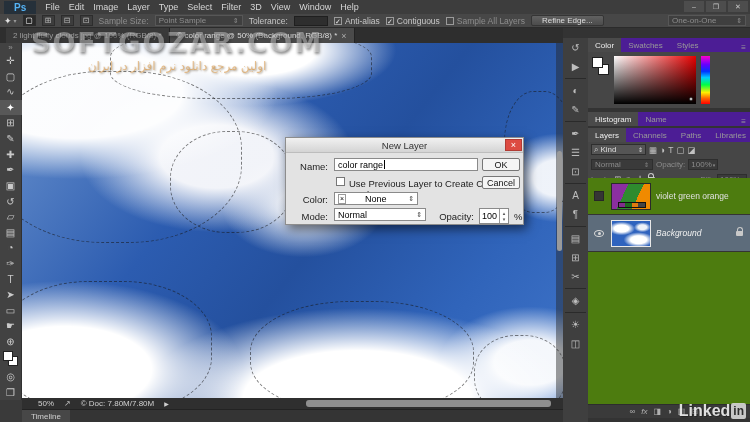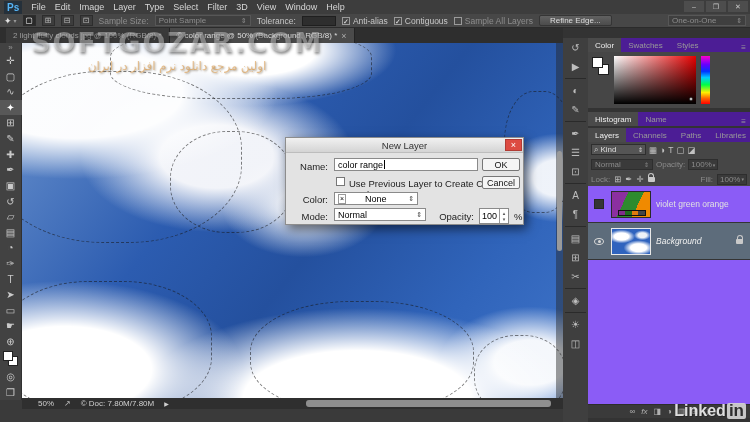--- a/index.html
+++ b/index.html
@@ -7,38 +7,38 @@
   .app {
     position:relative; width:750px; height:422px; overflow:hidden;
     background:#3a3a3a; font-family:"Liberation Sans", sans-serif;
     color:#ccc; user-select:none;
   }
   .abs { position:absolute; }
 
   
   .menubar { left:0; top:0; width:750px; height:14px; background:#3d3d3d;
     display:flex; align-items:center; gap:9px; padding-left:4px; font-size:9px; color:#d6d6d6; }
-  .ps-logo { color:#55b3f5; font-weight:bold; font-size:10px; background:#25303a; padding:0 3px; height:13px; line-height:13px; }
+  .ps-logo { color:#55b3f5; font-weight:bold; font-size:10px; background:#25303a; padding:0 10px; height:13px; line-height:13px; }
   .menu-item { cursor:default; }
   .win-controls { position:absolute; right:2px; top:1px; display:flex; gap:2px; }
   .win-btn { width:20px; height:11px; background:#4d4d4d; color:#c9c9c9; font-size:7px;
     display:flex; align-items:center; justify-content:center; }
 
   
   .optionsbar { left:0; top:14px; width:750px; height:14px; background:#474747;
     border-bottom:1px solid #2b2b2b; display:flex; align-items:center; gap:6px;
     padding:0 4px; font-size:8.5px; color:#c7c7c7; }
   .tool-badge { display:flex; align-items:center; gap:2px; color:#e3e3e3; font-size:9px; }
   .sel-mode { width:13px; height:11px; background:#3d3d3d; border:1px solid #2d2d2d;
     display:flex; align-items:center; justify-content:center; font-size:8px; color:#bbb; }
   .sel-mode.active { background:#2a2a2a; color:#fff; }
   .dim { color:#8d8d8d; }
   .dd { background:#3f3f3f; border:1px solid #575757; height:11px; display:flex; align-items:center;
     justify-content:space-between; padding:0 3px; font-size:8px; }
-  .dd-sample { width:96px; color:#8d8d8d;align-items:center; }
+  .dd-sample { width:88px; color:#8d8d8d;align-items:center; }
   .dd-ws { width:78px; color:#8d8d8d; margin-left:auto; }
   .tol-field { width:34px; height:10px; background:#2e2e2e; border:1px solid #1f1f1f; }
   .chk { display:flex; align-items:center; gap:3px; }
   .chk-box { width:8px; height:8px; border:1px solid #9a9a9a; background:#474747; font-size:7px;
     line-height:7px; color:#e8e8e8; text-align:center; }
   .btn-refine { background:linear-gradient(#616161,#4c4c4c); border:1px solid #353535; border-radius:2px;
     color:#ddd; font-size:8px; padding:1px 10px; height:11px; display:flex; align-items:center; }
 
   
   .tabbar { left:0; top:28px; width:563px; height:15px; background:#2e2e2e; display:flex; align-items:flex-end; padding-left:6px; }
@@ -136,21 +136,21 @@
     align-items:center; gap:2px; font-size:8px; color:#ddd; padding:0 2px; }
   .f-ic { font-size:8.5px; color:#c2c2c2; }
   .blend-row { position:absolute; left:0; top:129px; width:162px; height:15px; background:#464646;
     display:flex; align-items:center; gap:3px; padding:0 3px; font-size:8px; color:#8b8b8b; }
   .blend-dd { background:#3a3a3a; border:1px solid #2e2e2e; height:11px; width:62px; display:flex;
     align-items:center; justify-content:space-between; padding:0 3px; }
   .mini-box { background:#3a3a3a; border:1px solid #2e2e2e; height:11px; padding:0 2px; display:flex; align-items:center; gap:1px; }
   .lock-row { position:absolute; left:0; top:144px; width:162px; height:14px; background:#464646;
     display:flex; align-items:center; gap:4px; padding:0 3px; font-size:8px; color:#8b8b8b; }
   .lk-ic { font-size:8.5px; color:#bdbdbd; }
-  .layer-list { position:absolute; left:0; top:158px; width:162px; bottom:18px; background:#8b5cf6; }
+  .layer-list { position:absolute; left:0; top:150px; width:162px; bottom:18px; background:#4d7c0f; }
   .layer-row { position:relative; height:37px; display:flex; align-items:center; gap:5px; padding:0 4px;
     border-bottom:1px solid #343434; }
   .layer-row.selected { background:#5d6c7b; }
   .vis-cell { width:14px; display:flex; justify-content:center; }
   .vis-empty { width:10px; height:10px; background:#353535; border:1px solid #272727; }
   .eye { width:10px; height:7px; border:1px solid #d8d8d8; border-radius:50%; position:relative; }
   .eye::after { content:""; position:absolute; left:2.5px; top:1px; width:3px; height:3px; border-radius:50%; background:#d8d8d8; }
   .thumb { width:40px; height:27px; position:relative; }
   .thumb-violet { background:linear-gradient(115deg, #8b2fa0 0%, #8b2fa0 33%, #2e8b2e 33%, #2e8b2e 64%, #f08a00 64%); border:1px solid #2a2a2a; }
   .thumb-violet::after { content:""; position:absolute; left:6px; bottom:1px; width:26px; height:4px;
@@ -173,21 +173,21 @@
 
   
   .watermark { left:12px; top:27px; width:330px; z-index:8; pointer-events:none; text-align:center; }
   .wm1 { font-family:"DejaVu Sans", sans-serif; font-weight:bold; font-size:27px; letter-spacing:2px;
     color:rgba(238,238,238,.40); text-shadow:1px 2px 3px rgba(40,40,40,.55); }
   .wm2 { direction:rtl; font-size:12px; margin-top:1px; color:rgba(219,148,61,.55);
     text-shadow:1px 1px 2px rgba(60,40,10,.4); }
   .linkedin { right:4px; bottom:2px; z-index:10; display:flex; align-items:center; gap:1px; opacity:.92; }
   .li-text { color:#ececec; font-weight:bold; font-size:16px; font-family:"Liberation Sans", sans-serif;
     text-shadow:1px 1px 2px rgba(0,0,0,.6);margin-left:26px; }
-  .li-badge { background:#d4d4d4; color:#2e2e2e; font-weight:bold; font-size:17px; padding:1px 2px;
+  .li-badge { background:#d4d4d4; color:#2e2e2e; font-weight:bold; font-size:12px; padding:1px 2px;
     border-radius:2px; line-height:14px; }
 </style>
 </head>
 <body>
 
 <div class="app">
 
   <div class="menubar abs">
     <span class="ps-logo">Ps</span>
     <span class="menu-item">File</span>
@@ -296,20 +296,23 @@
   </div>
 
   <div class="statusbar">
     <span>50%</span>
     <span class="share-ic">↗</span>
     <span>© Doc: 7.80M/7.80M</span>
     <span style="font-size:6px">▶</span>
     <span class="hthumb"></span>
   </div>
 
+  <div class="timeline abs">
+    <span class="timeline-tab">Timeline</span>
+  </div>
 
   <div class="right-region abs">
     <div class="dock-strip">
       <span class="dock-ic">↺</span>
       <span class="dock-ic">▶</span>
       <div class="dock-sep"></div>
       <span class="dock-ic">◐</span>
       <span class="dock-ic">✎</span>
       <div class="dock-sep"></div>
       <span class="dock-ic">✒</span>

